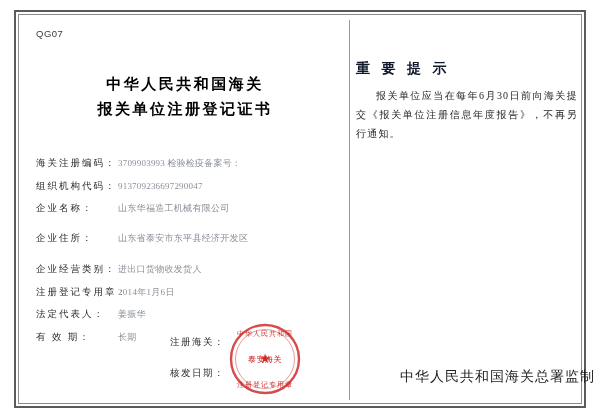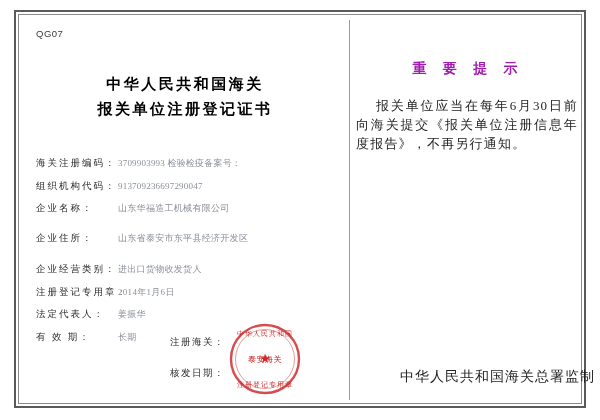--- a/index.html
+++ b/index.html
@@ -141,30 +141,29 @@
     background: #9a9a9a;
   }
   
   .right-col {
     position: absolute;
     left: 356px;
     top: 60px;
     width: 222px;
   }
   .notice-title {
-    text-align: center;
     font-size: 14px;
     font-weight: bold;
     letter-spacing: 4px;
-    color: #a21caf;
-    font-family: Liberation Mono, monospace;
+    color: #0f172a;
+    font-family: Liberation Serif, serif;
   }
   .notice-body {
-    margin-top: 18px;
-    font-size: 13px;
+    margin-top: 8px;
+    font-size: 10px;
     line-height: 19px;
     color: #1f1f1f;
     text-align: justify;
     letter-spacing: 1.2px;
     font-family: "Liberation Serif", serif;
   }
   .notice-body .indent {
     display: block;
     text-indent: 20px;
   }

